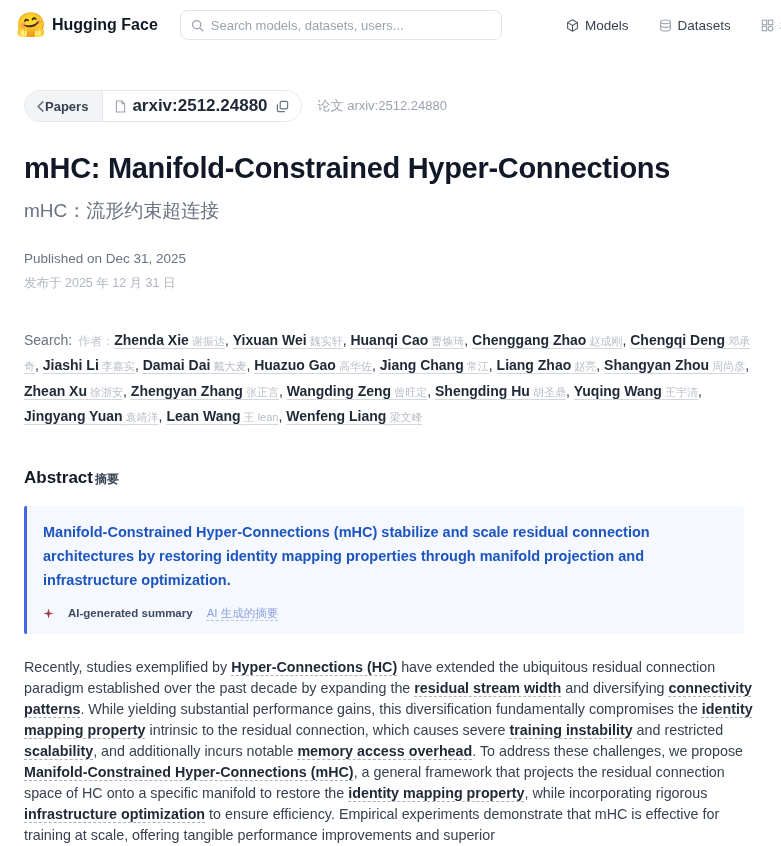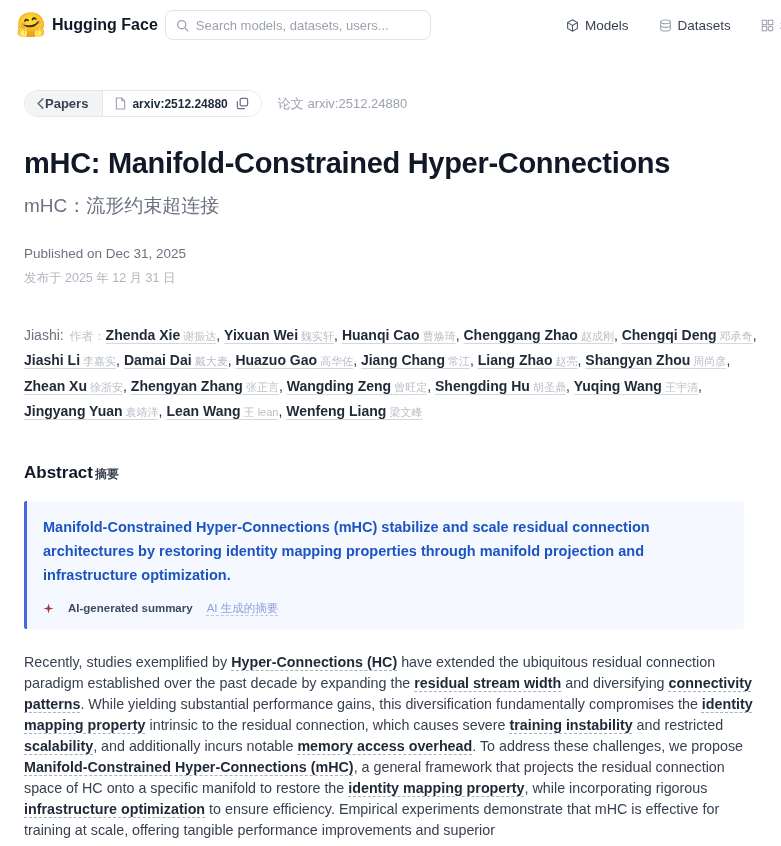--- a/index.html
+++ b/index.html
@@ -23,22 +23,22 @@
   .logo-box {
     width: 30px; height: 30px;
     display: flex; align-items: center; justify-content: center;
     font-size: 24px; line-height: 1;
   }
   .brand {
     font-size: 16px; font-weight: 700; color: #111827;
     margin-left: 6px; white-space: nowrap;
   }
   .search-wrap {
-    margin-left: 7px;
-    width: 266px; height: 30px;
+    margin-left: 22px;
+    width: 322px; height: 30px;
     border: 1px solid #e1e4e8; border-radius: 8px;
     display: flex; align-items: center;
     padding: 0 10px; background: #fff;
   }
   .search-wrap svg { flex: 0 0 auto; }
   .search-input {
     border: none; outline: none; background: transparent;
     font-size: 13px; color: #374151; margin-left: 7px; width: 100%;
     font-family: inherit;
   }
@@ -64,21 +64,21 @@
   .crumb-back {
     display: flex; align-items: center; 
     background: #f3f4f6; padding: 5px 14px 5px 11px;
     border-right: 1px solid #e5e7eb;
     color: #374151; font-weight: 600; cursor: pointer;
   }
   .crumb-tag {
     display: flex; align-items: center; gap: 6px;
     background: #ffffff; padding: 5px 12px;
   }
-  .crumb-tag .tag-text { font-weight: 700; color: #1f2937; font-size: 12px; }
+  .crumb-tag .tag-text { font-weight: 700; color: #1f2937; font-size: 17px; }
   .copy-btn { display: flex; align-items: center; cursor: pointer; margin-left: 2px; }
   .crumb-zh { margin-left: 16px; font-size: 13px; color: #9ca3af; }
   
   .main { padding: 0 24px; }
   .title {
     margin-top: 30px;
     font-size: 29px; font-weight: 700; color: #111827;
     letter-spacing: -0.3px;
   }
   .title-zh {
@@ -215,21 +215,21 @@
 </div>
 
 <div class="main">
   <h1 class="title">mHC: Manifold-Constrained Hyper-Connections</h1>
   <div class="title-zh">mHC：流形约束超连接</div>
 
   <div class="published">Published on Dec 31, 2025</div>
   <div class="published-zh">发布于 2025 年 12 月 31 日</div>
 
   <p class="authors">
-    <span class="authors-label">Jiashi:</span>
+    <span class="authors-label">Search:</span>
     <span class="authors-label-zh">作者：</span><span id="authors-container"><span class="author"><span class="en">Zhenda Xie</span><span class="zh"> 谢振达</span></span><span class="author-sep">,  </span><span class="author"><span class="en">Yixuan Wei</span><span class="zh"> 魏实轩</span></span><span class="author-sep">,  </span><span class="author"><span class="en">Huanqi Cao</span><span class="zh"> 曹焕琦</span></span><span class="author-sep">,  </span><span class="author"><span class="en">Chenggang Zhao</span><span class="zh"> 赵成刚</span></span><span class="author-sep">,  </span><span class="author"><span class="en">Chengqi Deng</span><span class="zh"> 邓承奇</span></span><span class="author-sep">,  </span><span class="author"><span class="en">Jiashi Li</span><span class="zh"> 李嘉实</span></span><span class="author-sep">,  </span><span class="author"><span class="en">Damai Dai</span><span class="zh"> 戴大麦</span></span><span class="author-sep">,  </span><span class="author"><span class="en">Huazuo Gao</span><span class="zh"> 高华佐</span></span><span class="author-sep">,  </span><span class="author"><span class="en">Jiang Chang</span><span class="zh"> 常江</span></span><span class="author-sep">,  </span><span class="author"><span class="en">Liang Zhao</span><span class="zh"> 赵亮</span></span><span class="author-sep">,  </span><span class="author"><span class="en">Shangyan Zhou</span><span class="zh"> 周尚彦</span></span><span class="author-sep">,  </span><span class="author"><span class="en">Zhean Xu</span><span class="zh"> 徐浙安</span></span><span class="author-sep">,  </span><span class="author"><span class="en">Zhengyan Zhang</span><span class="zh"> 张正言</span></span><span class="author-sep">,  </span><span class="author"><span class="en">Wangding Zeng</span><span class="zh"> 曾旺定</span></span><span class="author-sep">,  </span><span class="author"><span class="en">Shengding Hu</span><span class="zh"> 胡圣鼎</span></span><span class="author-sep">,  </span><span class="author"><span class="en">Yuqing Wang</span><span class="zh"> 王宇清</span></span><span class="author-sep">,  </span><span class="author"><span class="en">Jingyang Yuan</span><span class="zh"> 袁靖洋</span></span><span class="author-sep">,  </span><span class="author"><span class="en">Lean Wang</span><span class="zh"> 王 lean</span></span><span class="author-sep">,  </span><span class="author"><span class="en">Wenfeng Liang</span><span class="zh"> 梁文峰</span></span></span>
   </p>
 
   <div class="abstract-head">
     <span class="en">Abstract</span>
     <span class="zh">摘要</span>
   </div>
 
   <div class="summary-box">
     <div class="summary-en">Manifold-Constrained Hyper-Connections (mHC) stabilize and scale residual connection architectures by restoring identity mapping properties through manifold projection and infrastructure optimization.</div>

